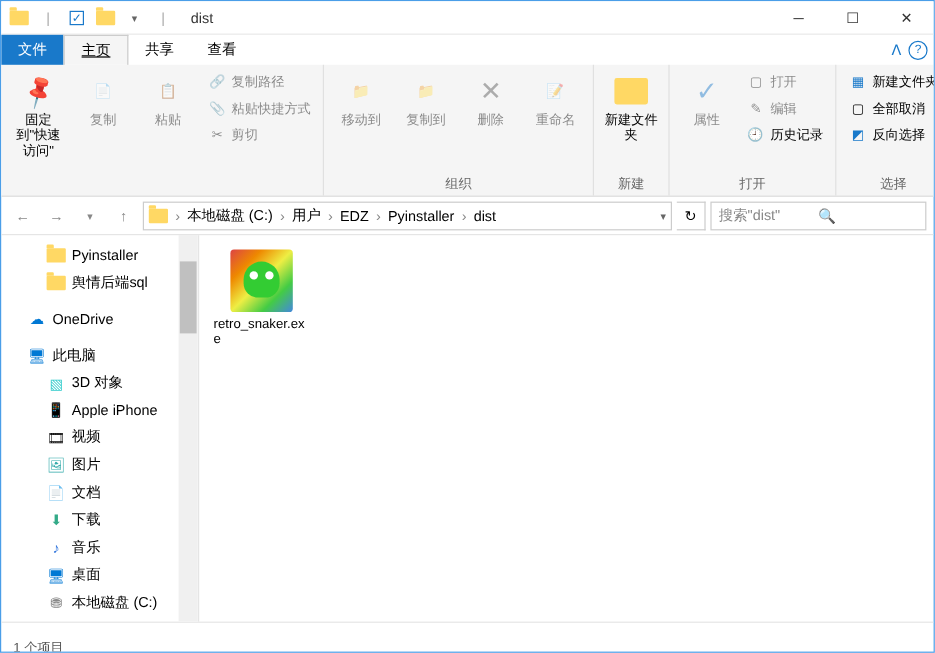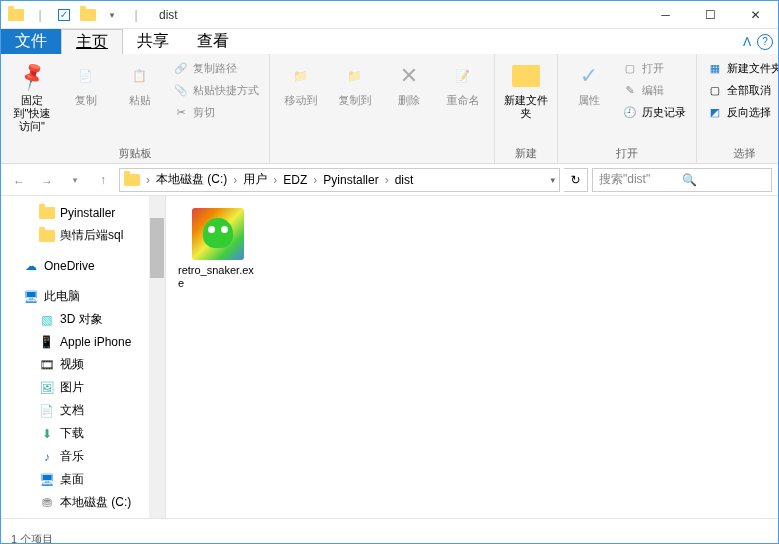--- a/index.html
+++ b/index.html
@@ -6,21 +6,21 @@
 body { width: 779px; height: 544px; background: #fff; font-size: 12px; overflow: hidden; border: 1px solid #4a9ee8; }
 
 .titlebar { height: 28px; display: flex; align-items: center; background: #fff; border-bottom: 1px solid #e5e5e5; }
 .titlebar .qat { display: flex; align-items: center; padding: 0 4px; gap: 2px; }
 .titlebar .qat-item { width: 22px; height: 22px; display: flex; align-items: center; justify-content: center; }
 .titlebar .title { margin-left: 8px; color: #333; flex: 1; }
 .titlebar .winctrl { display: flex; }
 .titlebar .winctrl div { width: 45px; height: 28px; display: flex; align-items: center; justify-content: center; color: #333; }
 
 .tabs { height: 25px; display: flex; background: #fff; }
-.tab { padding: 0 14px; display: flex; align-items: center; cursor: pointer; font-size: 16px; text-align: right; }
+.tab { padding: 0 14px; display: flex; align-items: center; cursor: pointer; font-size: 12px; text-align: right; }
 .tab.file { background: #1979ca; color: #fff; }
 .tab.active { border: 1px solid #ccc; border-bottom: none; background: #f5f5f5; text-decoration: underline; }
 .tabs .spacer { flex: 1; }
 .help { width: 40px; display: flex; align-items: center; justify-content: center; color: #1979ca; }
 
 .ribbon { height: 110px; background: #f5f5f5; border-bottom: 1px solid #ddd; display: flex; }
 .group { border-right: 1px solid #e0e0e0; padding: 4px 6px 2px; display: flex; flex-direction: column; }
 .group-body { flex: 1; display: flex; align-items: flex-start; gap: 4px; }
 .group-label { text-align: center; color: #666; font-size: 11px; padding-top: 2px; }
 .big-btn { display: flex; flex-direction: column; align-items: center; width: 50px; padding: 2px; cursor: pointer; }
@@ -126,21 +126,20 @@
         <div class="small-btn disabled">
             <span class="sicn">📎</span>
             <span>粘贴快捷方式</span>
           </div>
         <div class="small-btn disabled">
             <span class="sicn">✂</span>
             <span>剪切</span>
           </div>
       </div>
     </div>
-    <div class="group-label">剪贴板</div>
   </div>
 
   <div class="group">
     <div class="group-body">
       <div class="big-btn disabled">
         <div class="icn">📁</div>
         <div class="lbl">移动到</div>
       </div>
       <div class="big-btn disabled">
         <div class="icn">📁</div>
@@ -148,20 +147,21 @@
       </div>
       <div class="big-btn disabled">
         <div class="icn" style="font-size:22px;color:#555">✕</div>
         <div class="lbl">删除</div>
       </div>
       <div class="big-btn disabled">
         <div class="icn">📝</div>
         <div class="lbl">重命名</div>
       </div>
     </div>
+    <div class="group-label">组织</div>
   </div>
 
   <div class="group">
     <div class="group-body">
       <div class="big-btn">
         <div class="icn">
             <div class="folder-big"></div>
           </div>
         <div class="lbl">新建文件夹</div>
       </div>

